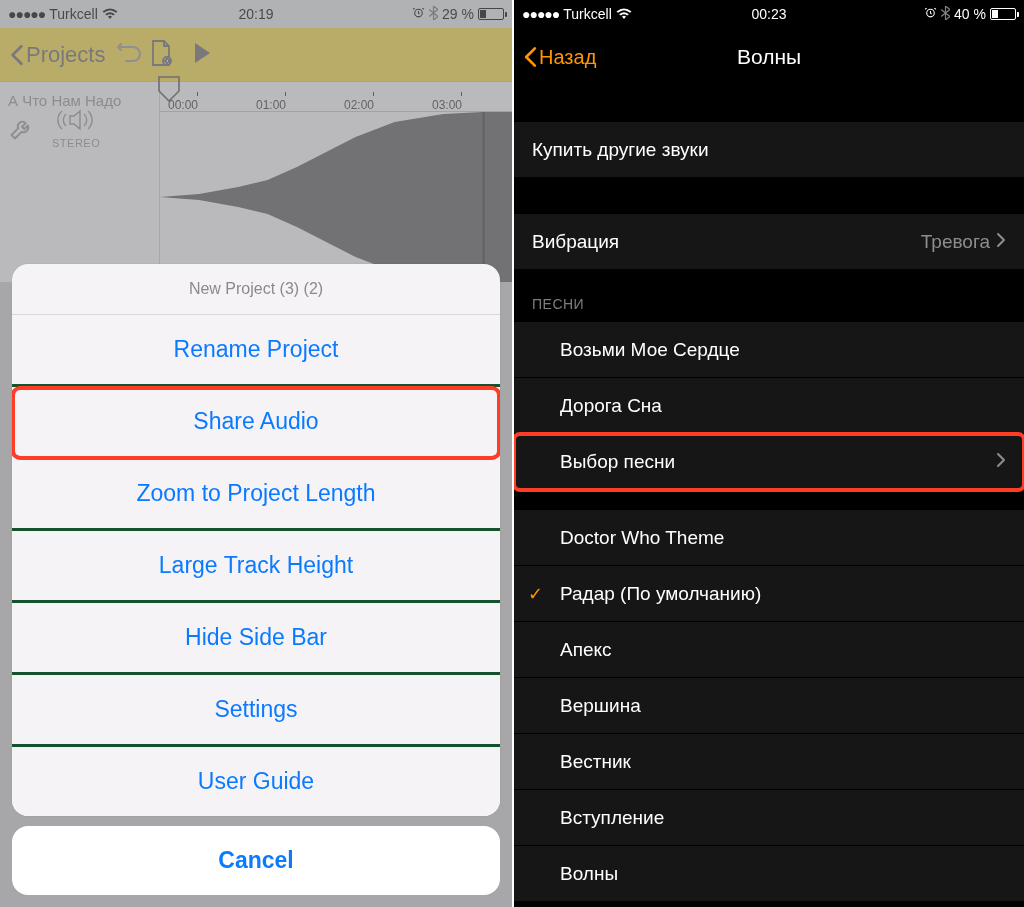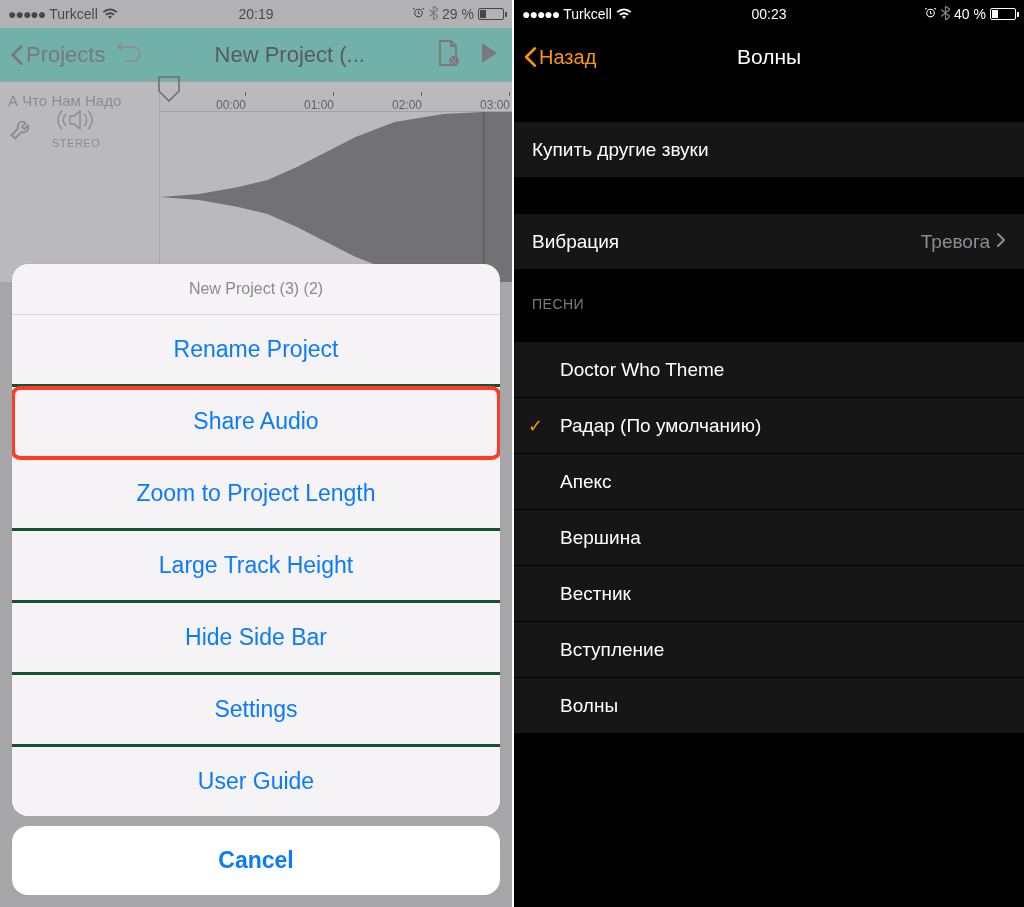--- a/index.html
+++ b/index.html
@@ -35,21 +35,21 @@
   .battery {
     width:26px; height:12px; border:1px solid currentColor; border-radius:2px;
     position:relative; display:inline-block;
   }
   .battery::after { content:""; position:absolute; right:-4px; top:3px; width:2.5px; height:5px; background:currentColor; border-radius:0 1px 1px 0;}
   .battery .fill { position:absolute; left:1px; top:1px; bottom:1px; width:26%; background:currentColor;}
   .wifi-icon svg { display:block; }
 
   
   .editor-header {
-    height:54px; background:#5eead4; display:flex; align-items:center; padding:0 10px; gap:6px;
+    height:54px; background:#fde047; display:flex; align-items:center; padding:0 10px; gap:6px;
     border-bottom:1px solid #c9c9c9;
   }
   .editor-header .back { display:flex; align-items:center; color:#6f6f72; font-size:22px; }
   .editor-header .back svg { margin-right:2px;}
   .editor-header .undo { color:#a0a0a3; margin-left:6px;}
   .editor-header .title { flex:1; text-align:center; font-size:22px; font-weight:500; color:#2a2a2c; }
   .editor-header .doc-icon { color:#6f6f72; }
   .editor-header .play { color:#6f6f72; margin-left:14px; margin-right:4px;}
   .timeline {
     background:#fff; height:200px; position:relative; display:flex;
@@ -58,21 +58,21 @@
     width:160px; border-right:1px solid #d7d7d9; display:flex; flex-direction:column;
     padding:10px 8px 0 8px; color:#9a9a9d; font-size:15px;
   }
   .sidebar .wrench-speaker { display:flex; gap:16px; align-items:center; color:#9a9a9d;}
   .sidebar .stereo { font-size:11px; letter-spacing:0.5px; color:#9a9a9d; text-align:center;}
   .track-area { flex:1; position:relative; background:#fff; }
   .ruler {
     height:30px; border-bottom:1px solid #c9c9c9; display:flex;
     font-size:12px; color:#3a3a3c; position:relative; padding-top:22px;
   }
-  .ruler .tick { position:absolute; top:10px; height:20px; display:flex; flex-direction:column; align-items:flex-end; font-size:12px;margin-left:48px;}
+  .ruler .tick { position:absolute; top:10px; height:20px; display:flex; flex-direction:column; align-items:flex-end; font-size:12px;}
   .ruler .tick::before { content:""; display:block; width:1px; height:6px; background:#3a3a3c; margin-bottom:2px;}
   .playhead {
     position:absolute; top:-6px; left:-2px;
   }
   .playhead svg { display:block; }
   .waveform {
     position:absolute; top:30px; left:0; right:0; bottom:0;
   }
   .waveform svg { width:100%; height:100%; display:block; }
 
@@ -182,21 +182,20 @@
       <svg width="14" height="22" viewBox="0 0 12 20" fill="none" stroke="#6f6f72" stroke-width="2.5" stroke-linecap="round" stroke-linejoin="round">
           <path d="M10 2 L2 10 L10 18"></path>
         </svg>
       <span>Projects</span>
     </div>
     <div class="undo">
       <svg width="26" height="22" viewBox="0 0 26 22" fill="none" stroke="#a0a0a3" stroke-width="2" stroke-linecap="round">
           <path d="M4 8 L1 5 L4 2 M1 5 H16 A7 7 0 0 1 16 19 H9"></path>
         </svg>
     </div>
-    <div class="title">New Project (...</div>
     <div class="doc-icon">
       <svg width="24" height="28" viewBox="0 0 24 28" fill="none" stroke="#6f6f72" stroke-width="1.8">
           <path d="M4 2h11l5 5v19H4z"></path>
           <path d="M15 2v5h5"></path>
           <circle cx="18" cy="22" r="4" fill="#eceded"></circle>
           <path d="M18 19v2m0 2v2m-3-3h2m2 0h2m-4.5-2.1 1.4 1.4m1.4 1.4 1.4 1.4m0-4.2-1.4 1.4m-1.4 1.4-1.4 1.4"></path>
         </svg>
     </div>
     <div class="play">
       <svg width="18" height="22" viewBox="0 0 18 22">
@@ -325,20 +324,34 @@
       <span class="label">Вибрация</span>
       <span class="value">Тревога</span>
       <span class="chev">
         <svg width="10" height="16" viewBox="0 0 10 16" fill="none" stroke="#8d8d91" stroke-width="2" stroke-linecap="round" stroke-linejoin="round">
             <path d="M2 2l6 6-6 6"></path>
           </svg>
       </span>
     </div>
 
     <div class="dark-group-header">ПЕСНИ</div>
+    <div id="songs-list">
+        <div class="dark-row">
+          <span class="label" style="padding-left: 28px;">Возьми Мое Сердце</span>
+        </div>
+        <div class="dark-row">
+          <span class="label" style="padding-left: 28px;">Дорога Сна</span>
+        </div>
+        <div class="dark-row highlight">
+          <span class="label" style="padding-left: 28px;">Выбор песни</span>
+          <span class="chev"><svg width="10" height="16" viewBox="0 0 10 16" fill="none" stroke="#8d8d91" stroke-width="2" stroke-linecap="round" stroke-linejoin="round">
+              <path d="M2 2l6 6-6 6"></path>
+            </svg></span>
+        </div>
+      </div>
 
     <div style="height:20px;background:#000"></div>
     <div id="ringtones-list">
         <div class="dark-row">
           <span class="label">Doctor Who Theme</span>
         </div>
         <div class="dark-row">
           <span class="check">✓</span>
           <span class="label">Радар (По умолчанию)</span>
         </div>

